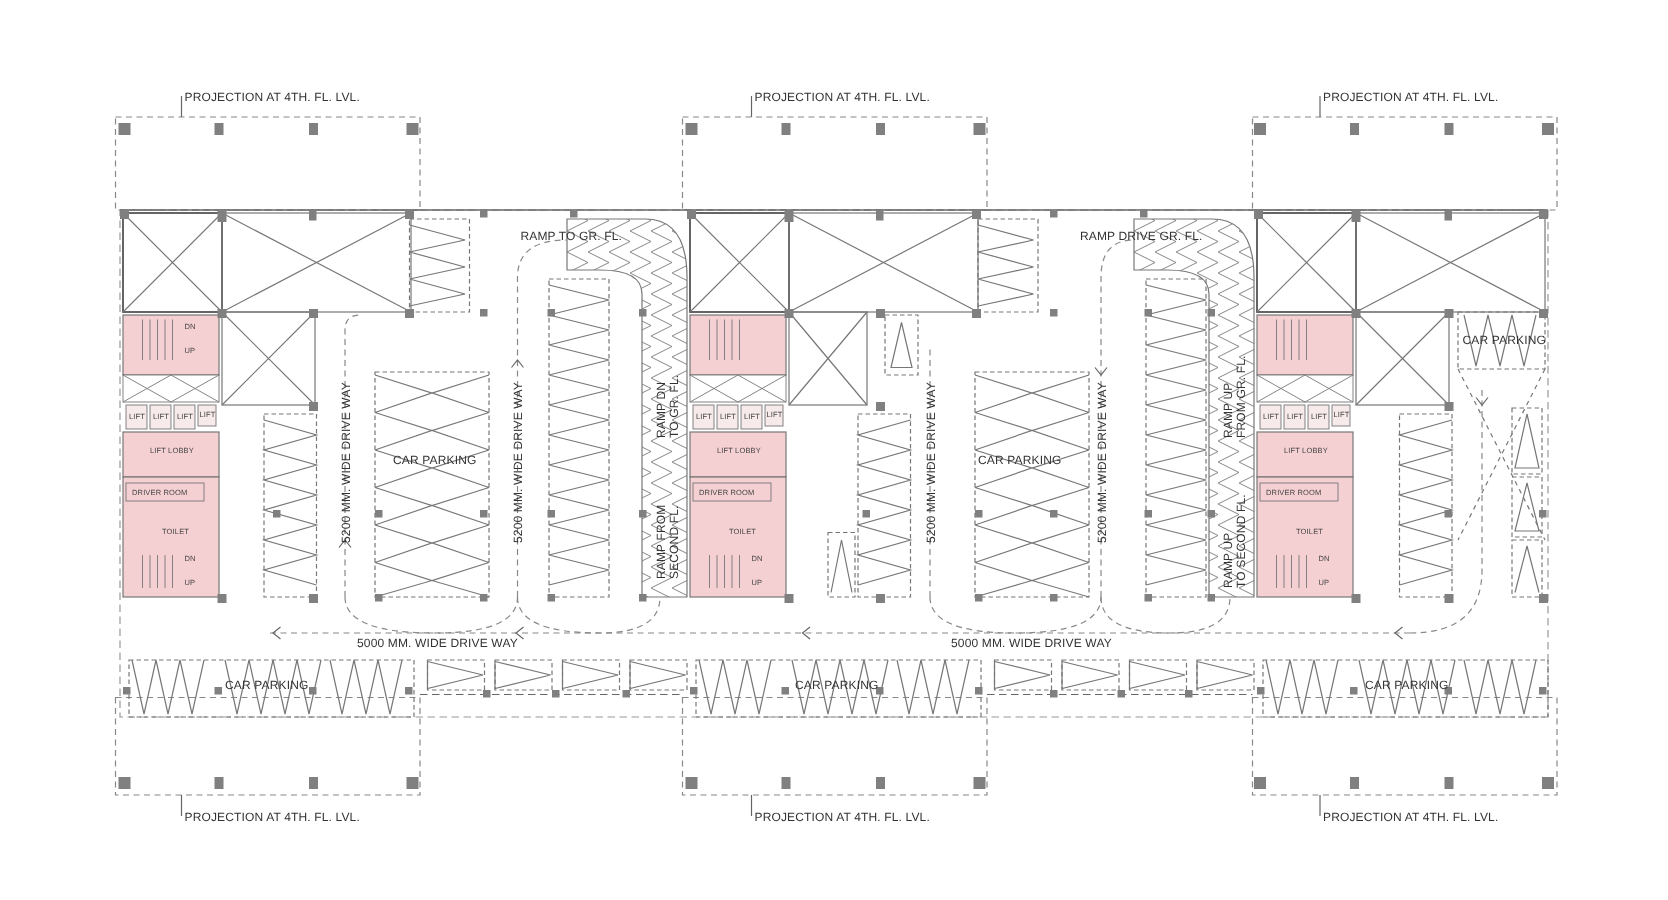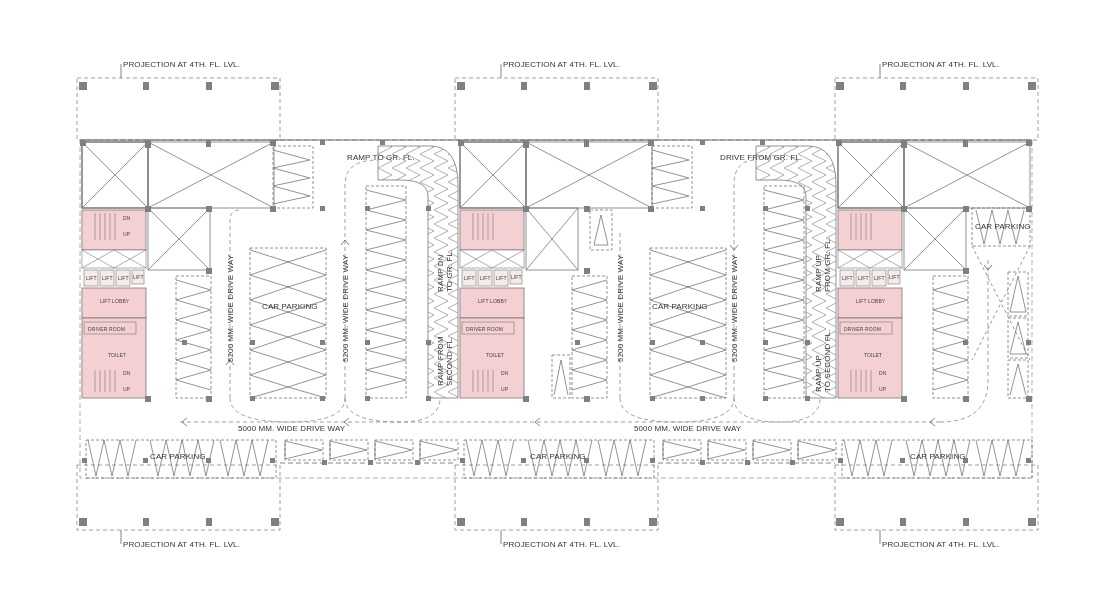--- a/index.html
+++ b/index.html
@@ -325,21 +325,21 @@
 </svg>
 
 <div class="lbl" style="left:123px;top:60px;">PROJECTION  AT 4TH. FL. LVL.</div>
 <div class="lbl" style="left:503px;top:60px;">PROJECTION  AT 4TH. FL. LVL.</div>
 <div class="lbl" style="left:882px;top:60px;">PROJECTION  AT 4TH. FL. LVL.</div>
 <div class="lbl" style="left:123px;top:540px;">PROJECTION  AT 4TH. FL. LVL.</div>
 <div class="lbl" style="left:503px;top:540px;">PROJECTION  AT 4TH. FL. LVL.</div>
 <div class="lbl" style="left:882px;top:540px;">PROJECTION  AT 4TH. FL. LVL.</div>
 
 <div class="lbl" style="left:347px;top:153px;">RAMP TO GR. FL.</div>
-<div class="lbl" style="left:720px;top:153px;">DRIVE FROM GR. FL.</div>
+<div class="lbl" style="left:720px;top:153px;">RAMP DRIVE GR. FL.</div>
 
 <div class="lbl vert" style="left:436px;top:292px;line-height:9px;">
   <div>RAMP DN</div>
   <div>TO GR. FL.</div>
 </div>
 <div class="lbl vert" style="left:436px;top:386px;line-height:9px;">
   <div>RAMP FROM</div>
   <div>SECOND FL.</div>
 </div>
 <div class="lbl vert" style="left:814px;top:292px;line-height:9px;">

